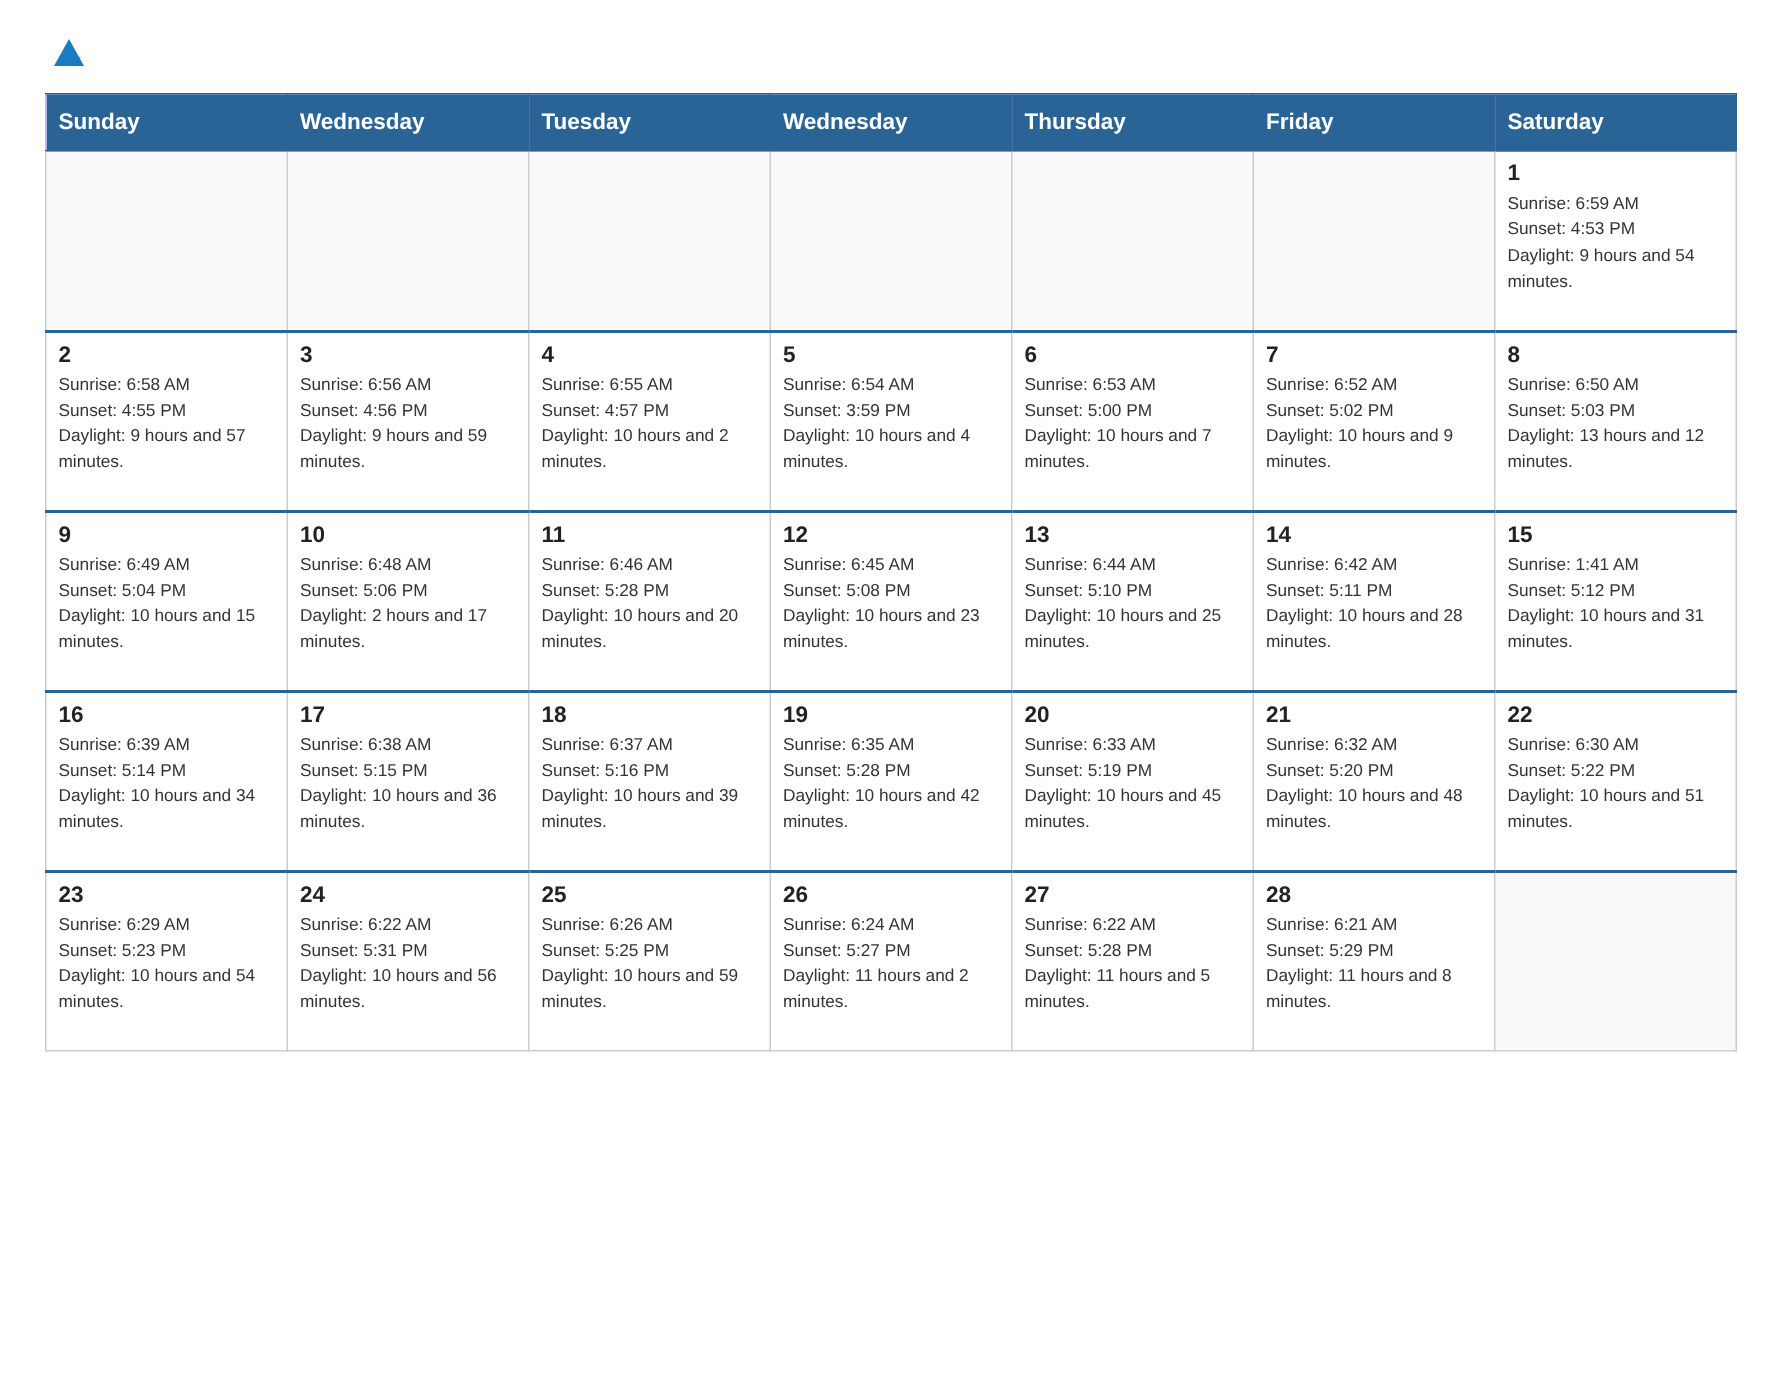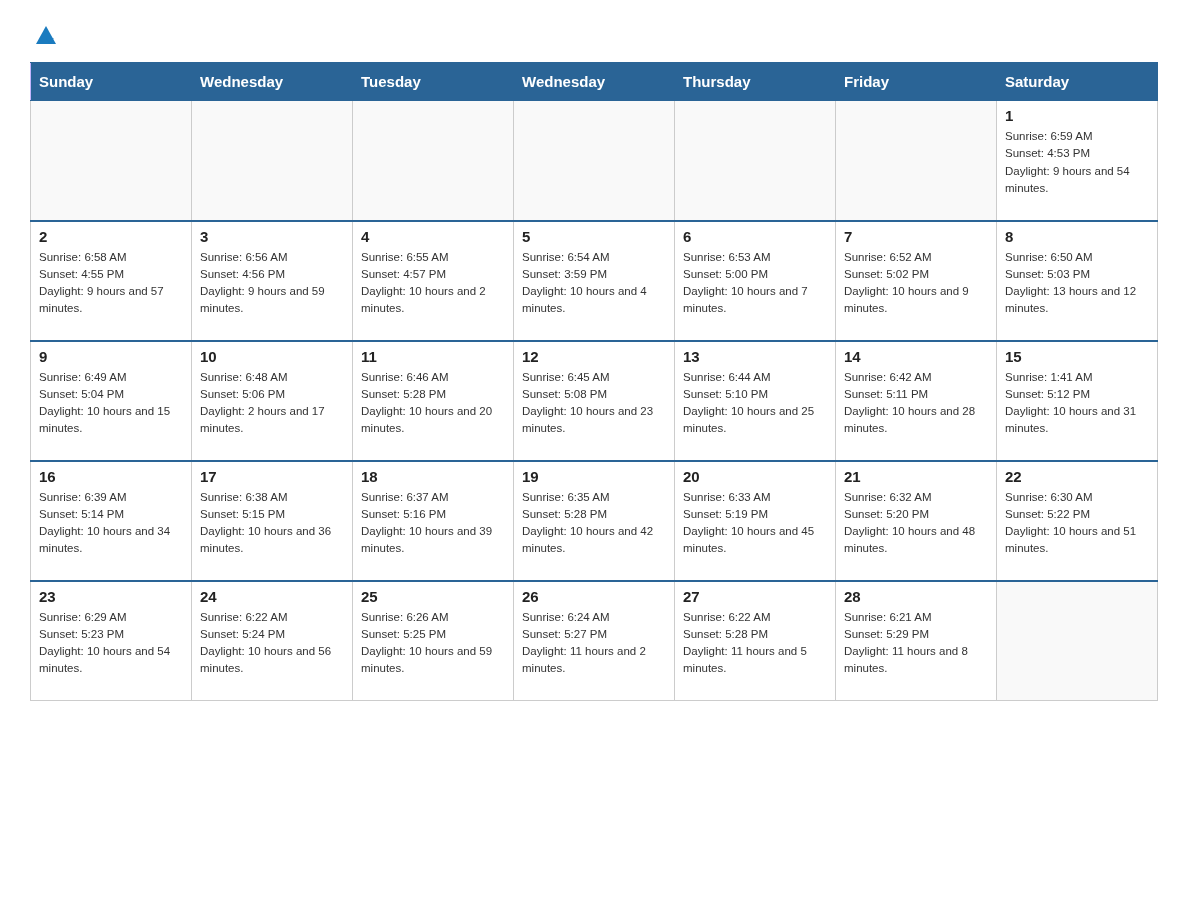--- a/index.html
+++ b/index.html
@@ -276,21 +276,21 @@
       <tr>
         <td>
           <div class="day-number">23</div>
           <div class="day-info">Sunrise: 6:29 AM</div>
           <div class="day-info">Sunset: 5:23 PM</div>
           <div class="day-info">Daylight: 10 hours and 54 minutes.</div>
         </td>
         <td>
           <div class="day-number">24</div>
           <div class="day-info">Sunrise: 6:22 AM</div>
-          <div class="day-info">Sunset: 5:24 PM</div>
+          <div class="day-info">Sunset: 5:31 PM</div>
           <div class="day-info">Daylight: 10 hours and 56 minutes.</div>
         </td>
         <td>
           <div class="day-number">25</div>
           <div class="day-info">Sunrise: 6:26 AM</div>
           <div class="day-info">Sunset: 5:25 PM</div>
           <div class="day-info">Daylight: 10 hours and 59 minutes.</div>
         </td>
         <td>
           <div class="day-number">26</div>

